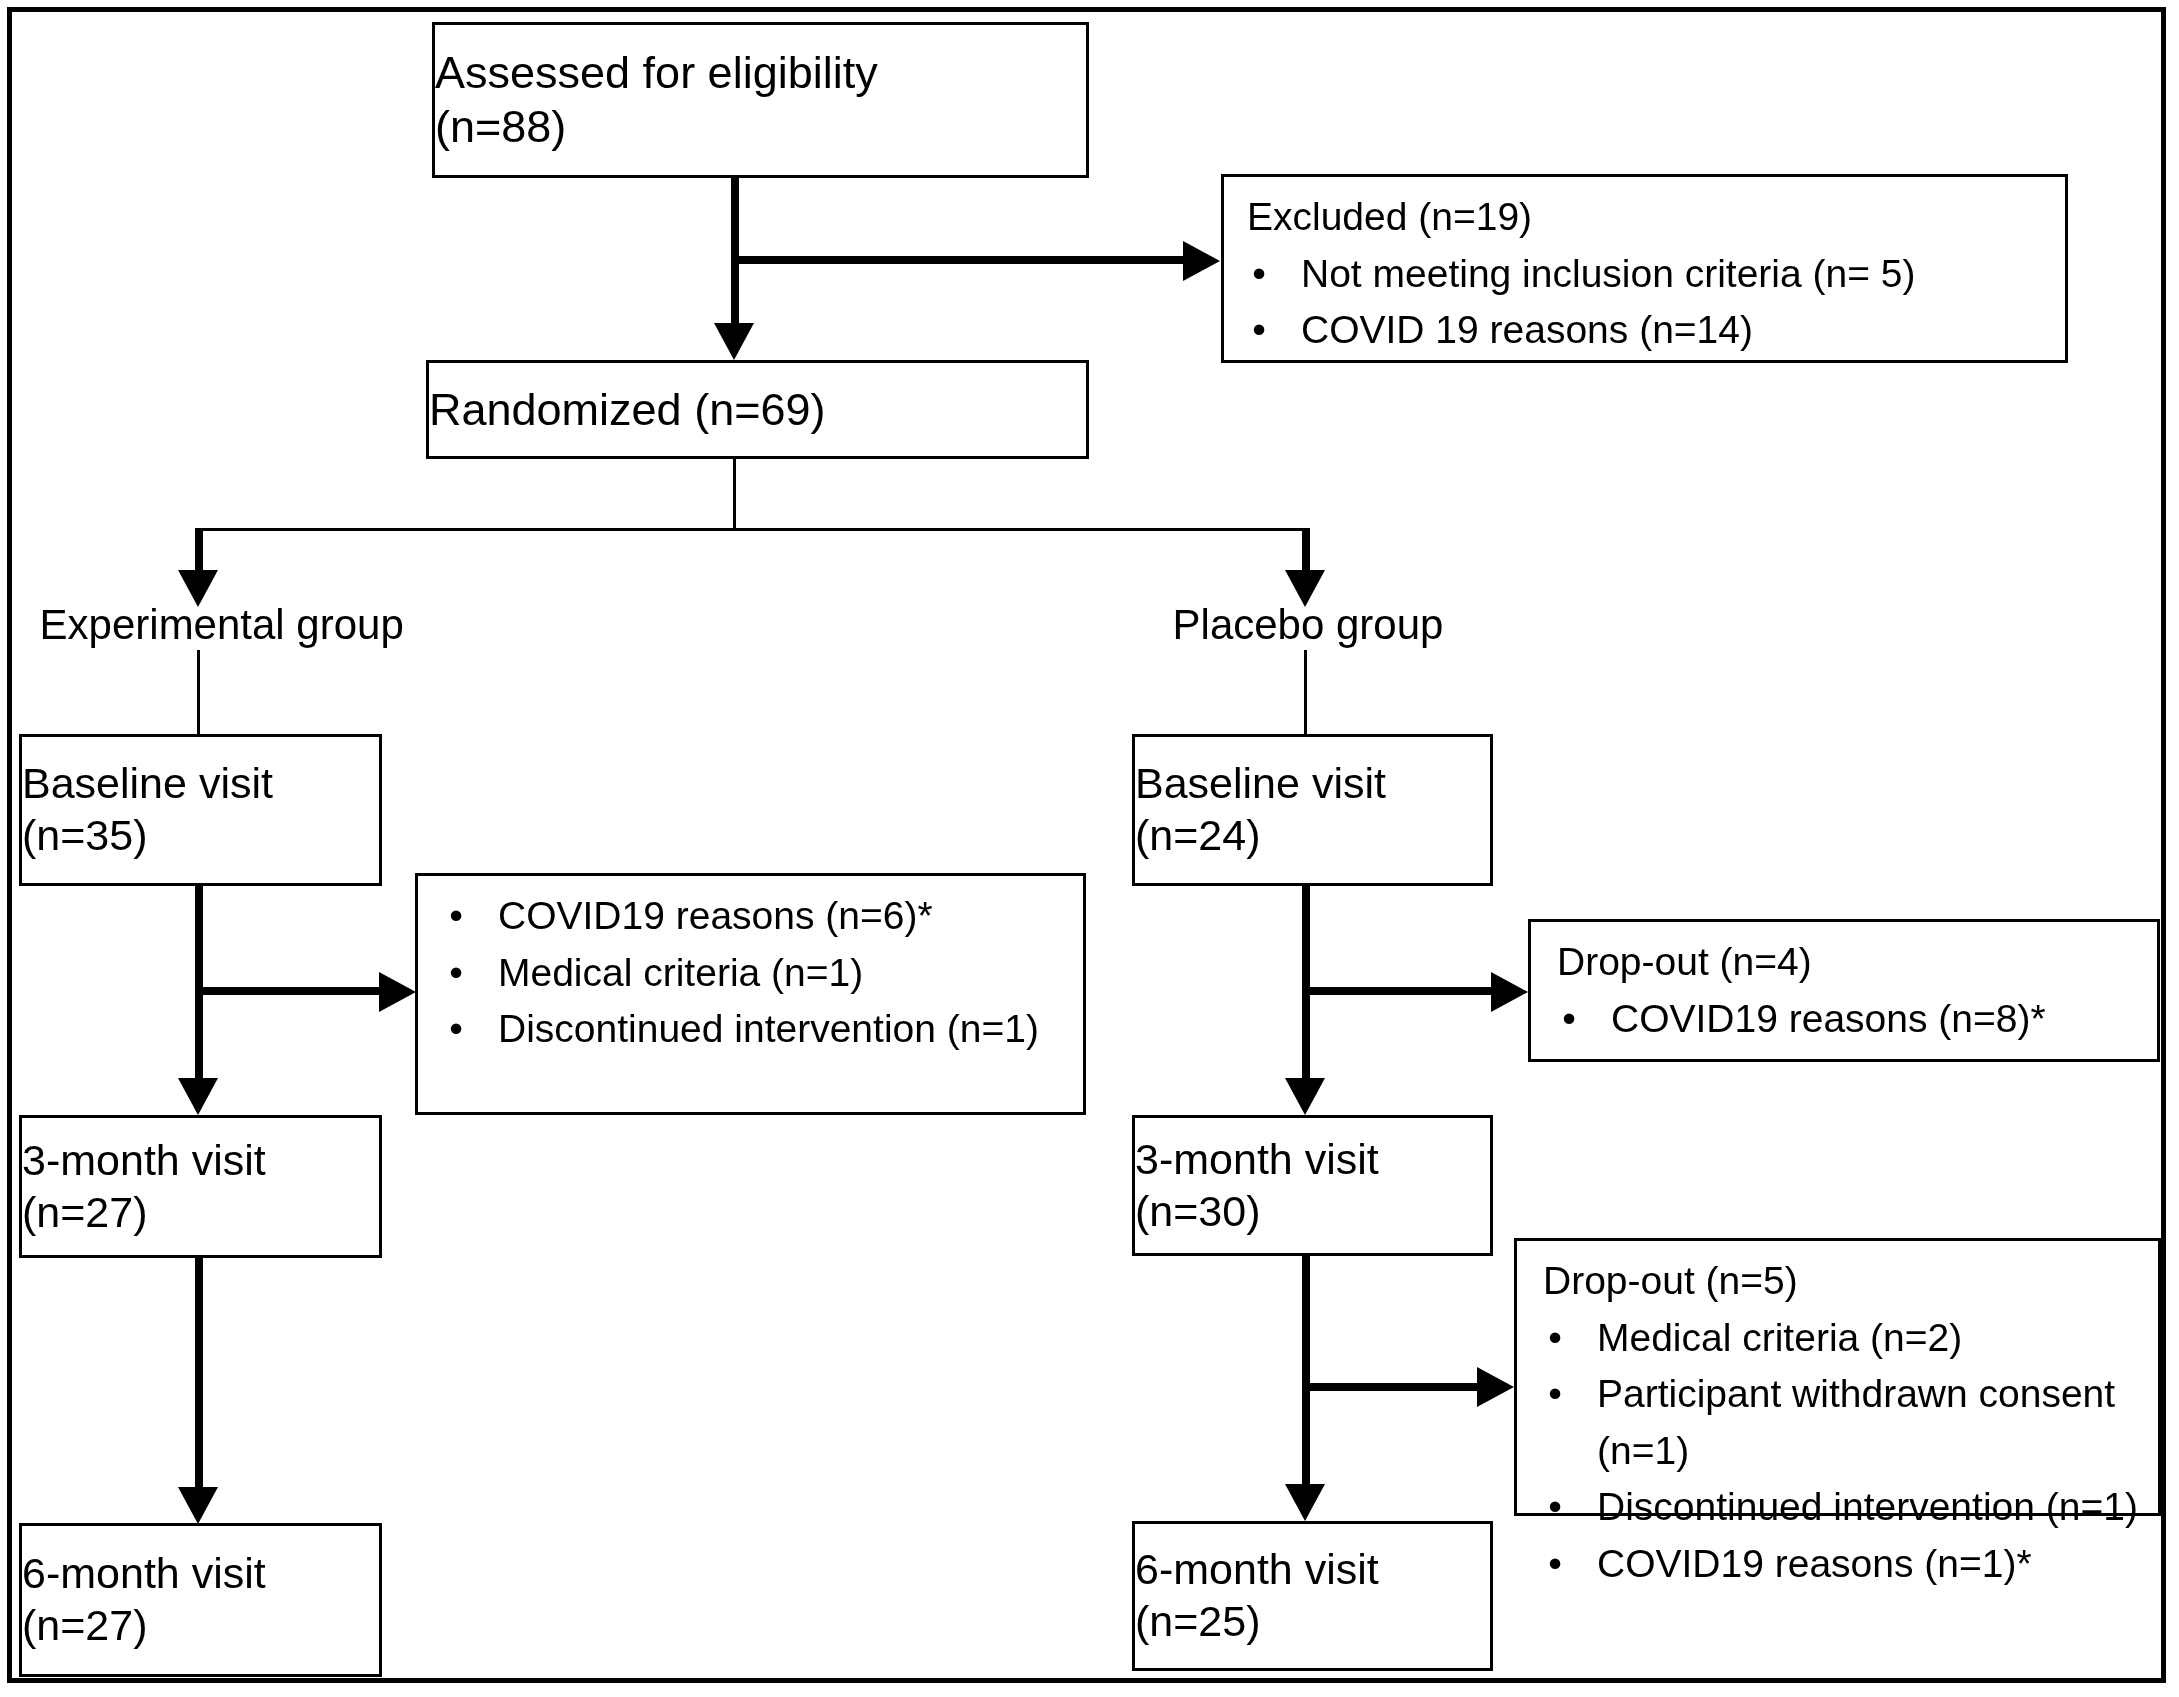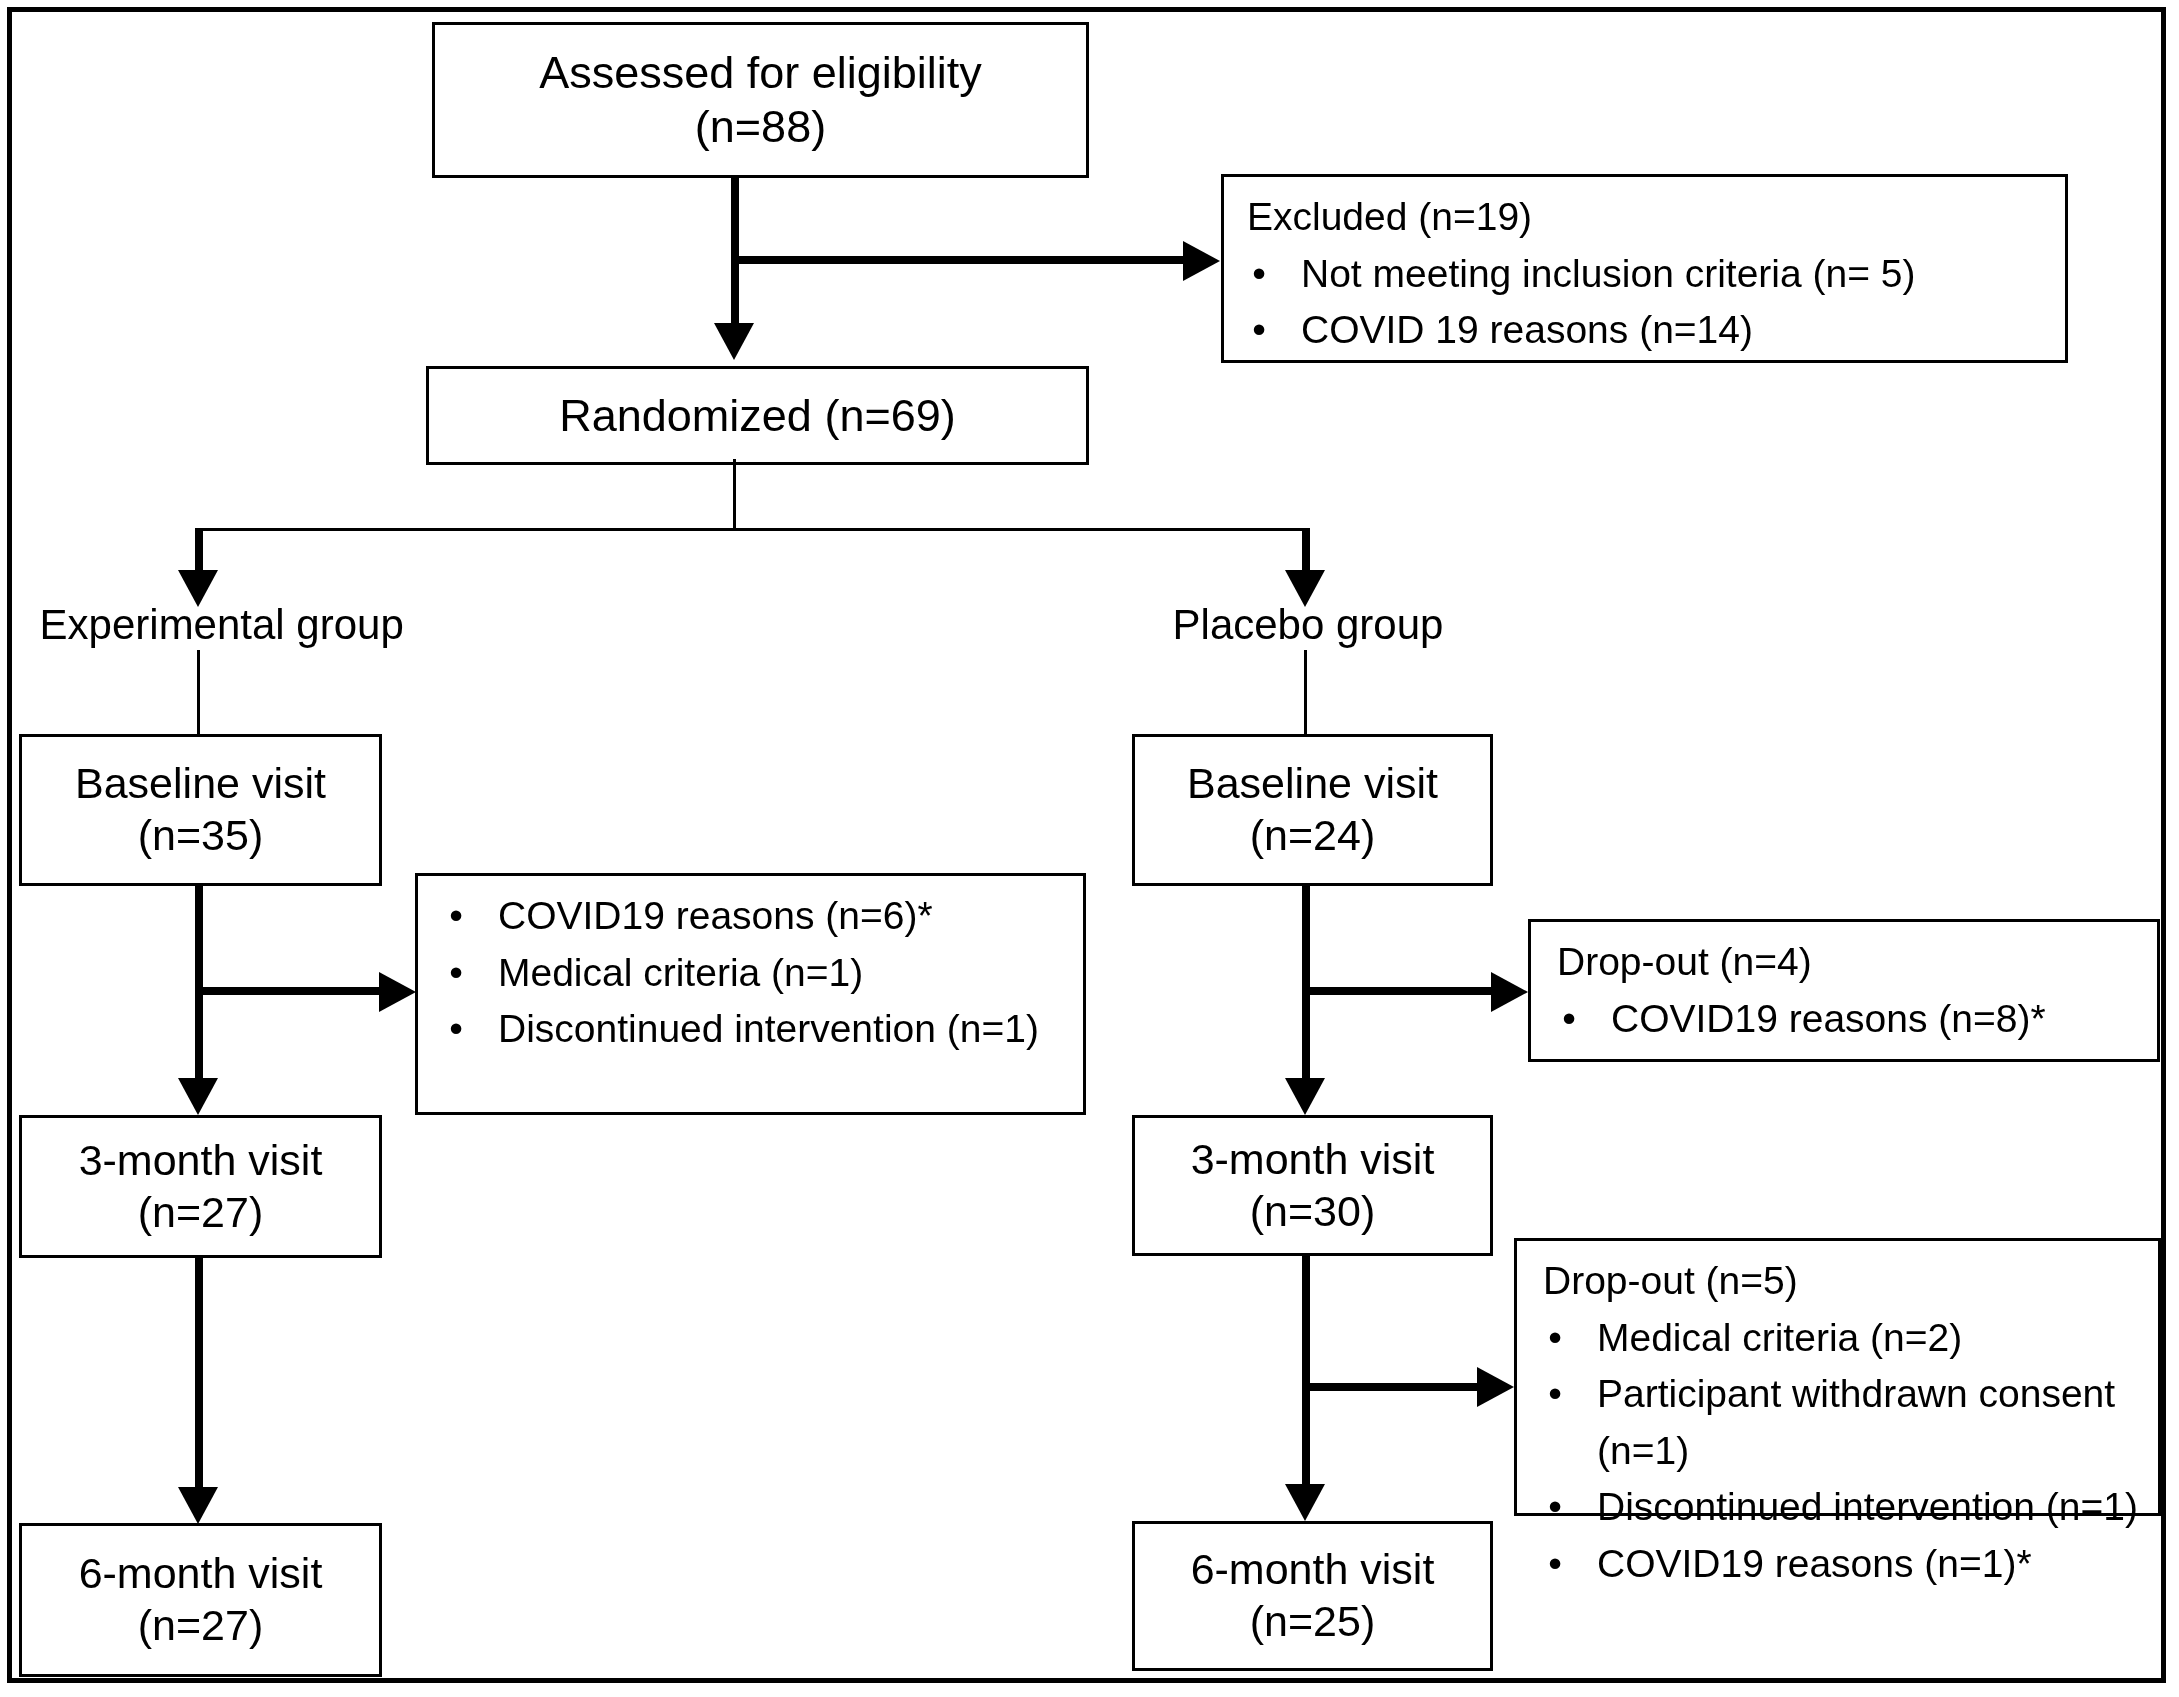--- a/index.html
+++ b/index.html
@@ -13,21 +13,21 @@
   }
   .frame {
     position:absolute; left:7px; top:7px; width:2159px; height:1676px;
     border:5.2px solid #000; background:#fff; box-sizing:border-box;
   }
   .box {
     position:absolute; background:#fff; border:3.5px solid #000;
     box-sizing:border-box;
   }
   .stage {
-    display:flex; flex-direction:column; justify-content:center; align-items:center;
+    display:flex; flex-direction:column; justify-content:center; align-items:flex-start;
     text-align:center; font-size:43px; line-height:1.2;
   }
   .big { font-size:45px; }
   .note {
     font-size:39px; line-height:1.45; padding:12px 12px 0 26px; text-align:left;
   }
   .note .title { white-space:nowrap; }
   .bullet { display:flex; }
   .bullet-marker { width:54px; flex:0 0 54px; padding-left:5.2px; box-sizing:border-box; }
   .grouplabel {
@@ -62,21 +62,21 @@
         <span class="bullet-marker">•</span>
         <span class="bullet-text">Not meeting inclusion criteria (n= 5)</span>
       </div>
       <div class="bullet">
         <span class="bullet-marker">•</span>
         <span class="bullet-text">COVID 19 reasons (n=14)</span>
       </div>
     </div>
 </div>
 
-<div class="box stage big" style="left:426px; top:360px; width:663px; height:99px;margin-top:6px;">
+<div class="box stage big" style="left:426px; top:360px; width:663px; height:99px;">
   <div>Randomized (n=69)</div>
 </div>
 
 <div class="grouplabel" style="left:8.7px; top:601px; width:426px;">Experimental group</div>
 <div class="grouplabel" style="left:1147px; top:601px; width:322px;">Placebo group</div>
 
 <div class="box stage" style="left:19px; top:734px; width:363px; height:152px;">
   <div>Baseline visit</div>
   <div>(n=35)</div>
 </div>

